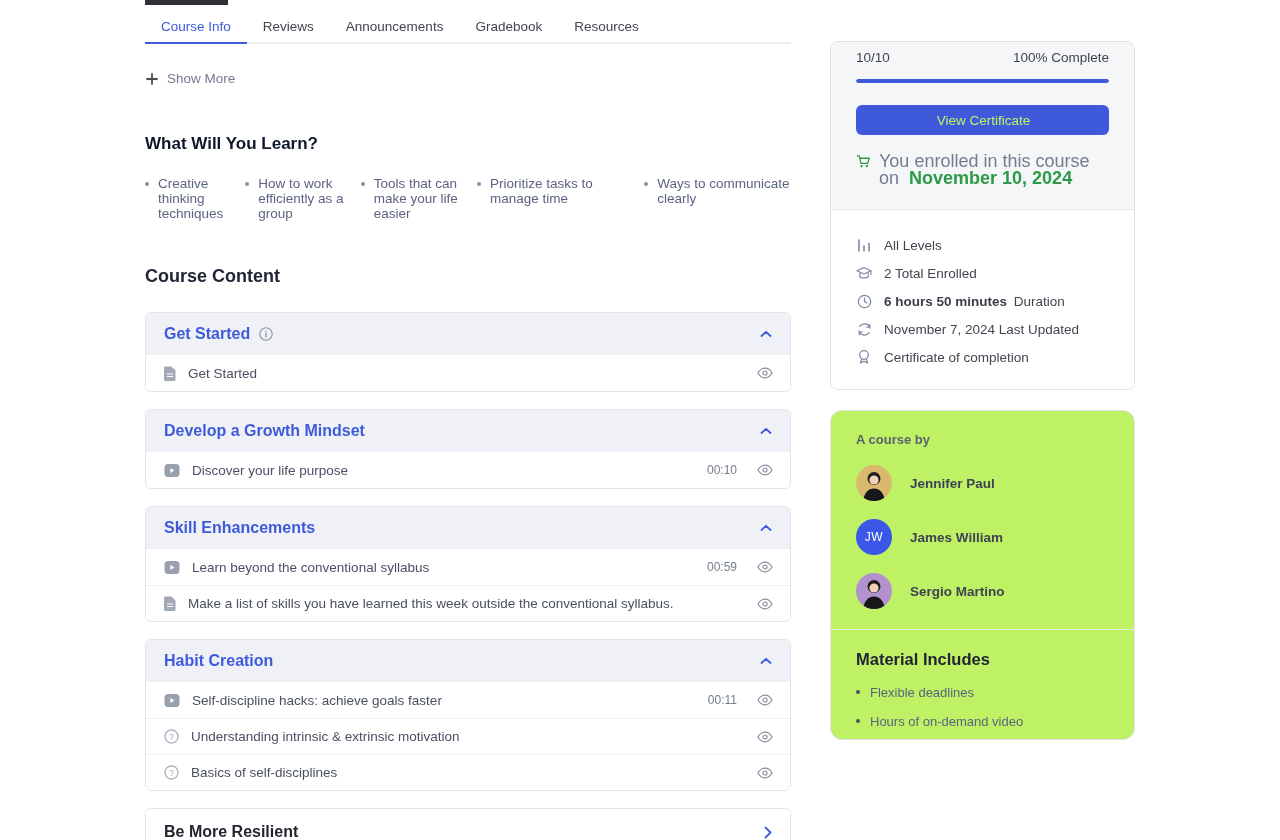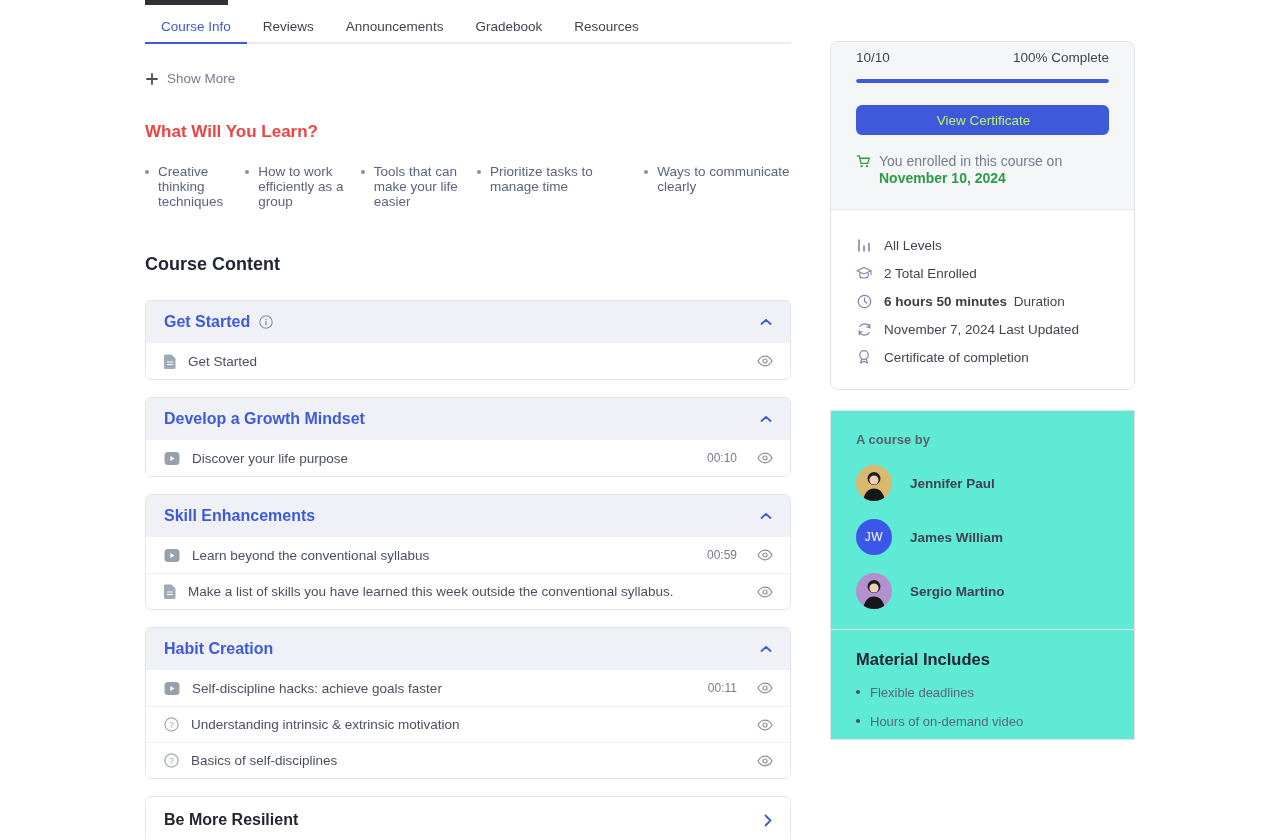--- a/index.html
+++ b/index.html
@@ -12,21 +12,21 @@
   .video-edge{position:absolute;left:145px;top:0;width:83px;height:5px;background:#2f3136;z-index:3;}
 
   .tabs{display:flex;align-items:flex-end;border-bottom:2px solid #ebecef;height:44px;}
   .tab{padding:8px 16px;font-size:13.5px;color:#41454f;cursor:pointer;position:relative;white-space:nowrap;}
   .tab.active{color:#3e5adb;}
   .tab.active::after{content:"";position:absolute;left:0;right:0;bottom:-2px;height:2px;background:#3e5adb;}
 
   .show-more{display:flex;align-items:center;gap:8px;margin-top:27px;color:#757c8e;font-size:13.5px;cursor:pointer;}
   .show-more svg{display:block;}
 
-  .learn-title{margin-top:36px;font-size:17px;font-weight:700;color:#ef4444;}
+  .learn-title{margin-top:48px;font-size:17px;font-weight:700;color:#0f172a;}
   .learn-cols{display:flex;margin-top:22px;}
   .learn-col{width:50%;display:flex;flex-direction:row;gap:13px;}
   .learn-col.right{padding-left:9px;}
   .learn-item{display:flex;align-items:flex-start;gap:9px;font-size:13.5px;color:#5b6480;line-height:15px;}
   .bullet{width:4px;height:4px;border-radius:50%;background:#8a90a3;margin-top:6px;flex:none;}
 
   .cc-title{margin-top:45px;font-size:18px;font-weight:700;color:#212534;}
 
   .topic{border:1px solid #e3e5eb;border-radius:6px;margin-top:17px;overflow:hidden;background:#fff;}
   .topic:first-of-type{margin-top:25px;}
@@ -48,29 +48,29 @@
   .topic-collapsed-row .chev{margin-left:auto;display:flex;}
 
   
   .sidebar{position:absolute;left:830px;top:41px;width:305px;}
   .card1{border:1px solid #e0e2e8;border-radius:8px;overflow:hidden;background:#fff;}
   .card1-top{background:#f5f6f8;padding:8px 25px 22px;border-bottom:1px solid #e6e8ec;}
   .prog-row{display:flex;justify-content:space-between;font-size:13.5px;color:#41454f;margin-top:0;}
   .prog-track{margin-top:14px;height:4px;border-radius:3px;background:#dfe2ea;overflow:hidden;}
   .prog-fill{height:100%;background:#3e5adb;border-radius:3px;}
   .cert-btn{margin-top:22px;width:100%;height:30px;background:#3e5adb;color:#bef264;border:none;border-radius:6px;font-size:13.5px;font-family:inherit;cursor:pointer;display:flex;align-items:center;justify-content:center;padding-left:8px;}
-  .enrolled{display:flex;gap:8px;margin-top:18px;font-size:14px;color:#757c8e;line-height:17px;}
+  .enrolled{display:flex;gap:8px;margin-top:18px;font-size:18px;color:#757c8e;line-height:17px;}
   .enrolled .cart{flex:none;margin-top:1px;}
   .enrolled .date{color:#2d9a47;font-weight:700;}
   .card1-bottom{background:#fff;padding:21px 25px 18px;}
   .meta-row{display:flex;align-items:center;gap:12px;height:28px;font-size:13.5px;color:#41454f;}
   .meta-row .m-icon{display:flex;flex:none;width:16px;justify-content:center;}
   .meta-row .m-strong{font-weight:600;color:#3a3e49;margin-right:3px;}
 
-  .card2{margin-top:20px;border:1px solid #e0e2e8;border-radius:0;background:#5eead4;height:330px;overflow:hidden;padding:21px 25px;}
+  .card2{margin-top:20px;border:1px solid #e0e2e8;border-radius:12px;background:#bef264;height:330px;overflow:hidden;padding:21px 25px;}
   .courseby-label{font-size:13px;color:#5b616e;font-weight:600;}
   .instructor{display:flex;align-items:center;gap:18px;margin-top:18px;cursor:pointer;}
   .avatar{width:36px;height:36px;border-radius:50%;flex:none;display:flex;align-items:center;justify-content:center;overflow:hidden;}
   .avatar .initials{font-size:12px;color:#fff;font-weight:400;letter-spacing:.5px;}
   .instructor .name{font-size:13.5px;font-weight:700;color:#3f4254;}
   .card2-divider{height:1px;background:#e6e8ec;margin:20px -25px 0;}
   .mi-title{margin-top:20px;font-size:16.5px;font-weight:700;color:#212534;}
   .mi-list{margin-top:16px;display:flex;flex-direction:column;gap:14px;}
   .mi-item{display:flex;align-items:flex-start;gap:10px;font-size:13px;color:#5b6480;line-height:15px;}
   .mi-item .bullet{background:#4a5061;margin-top:5px;}

